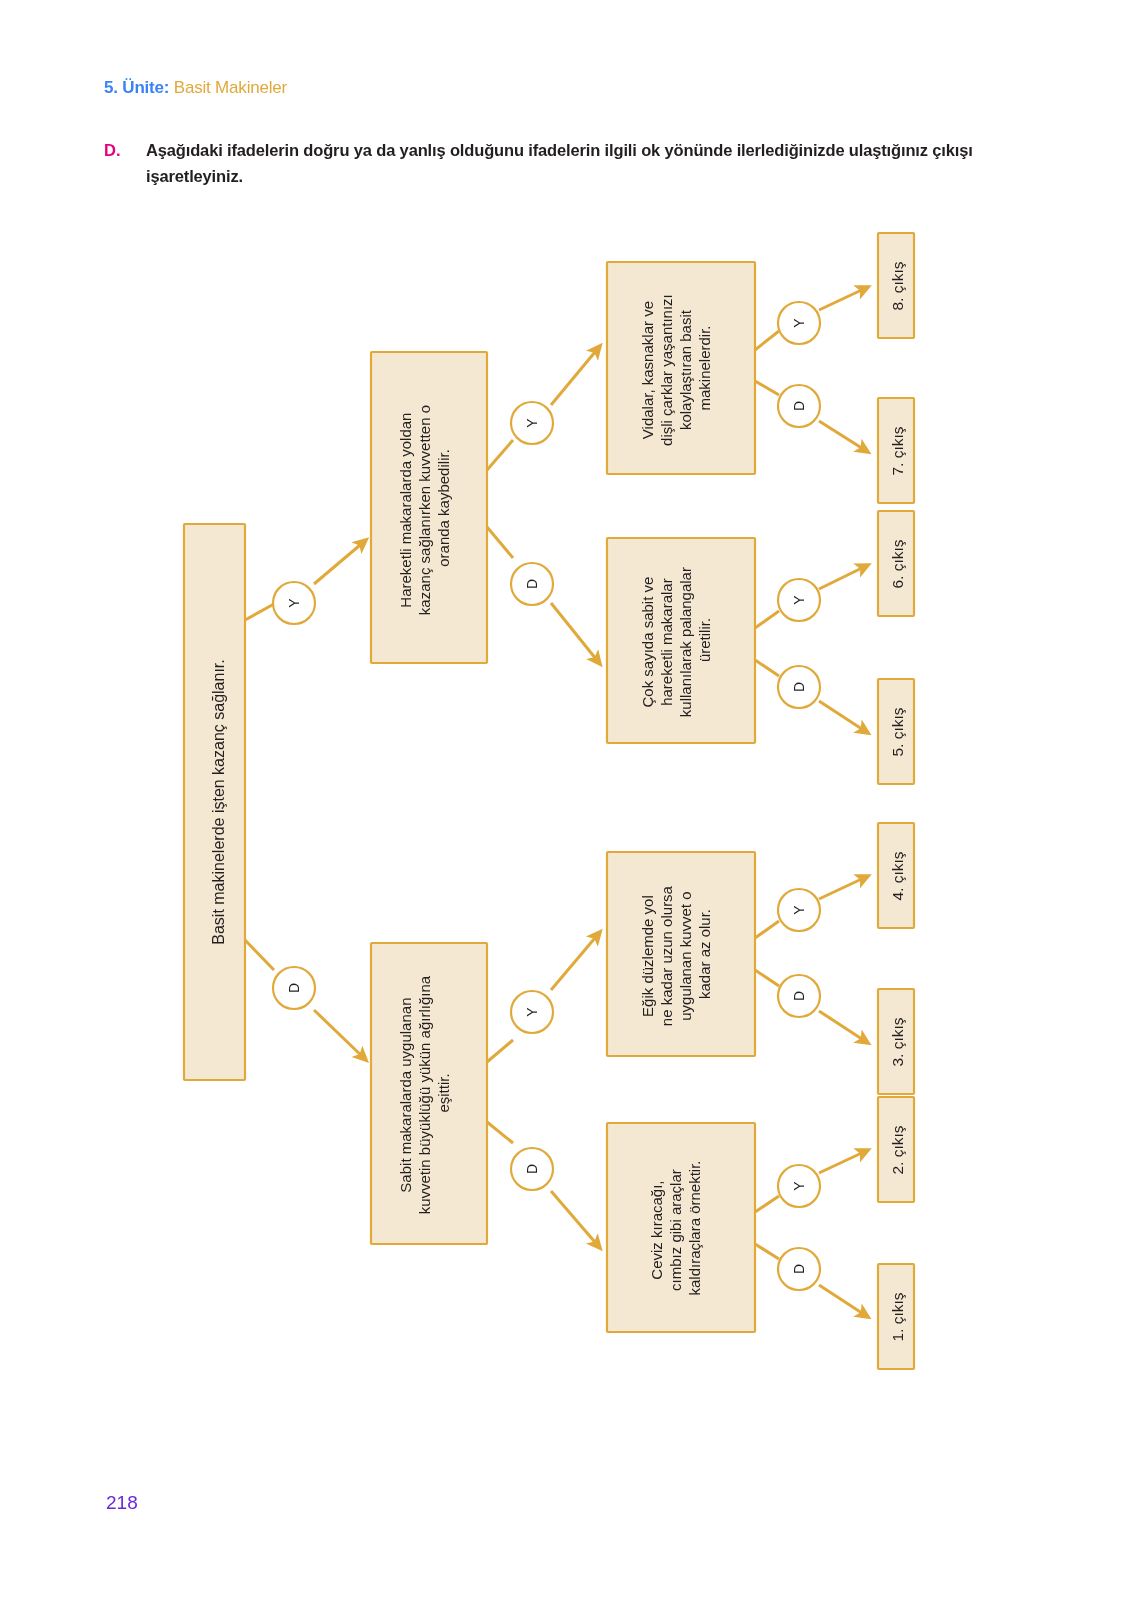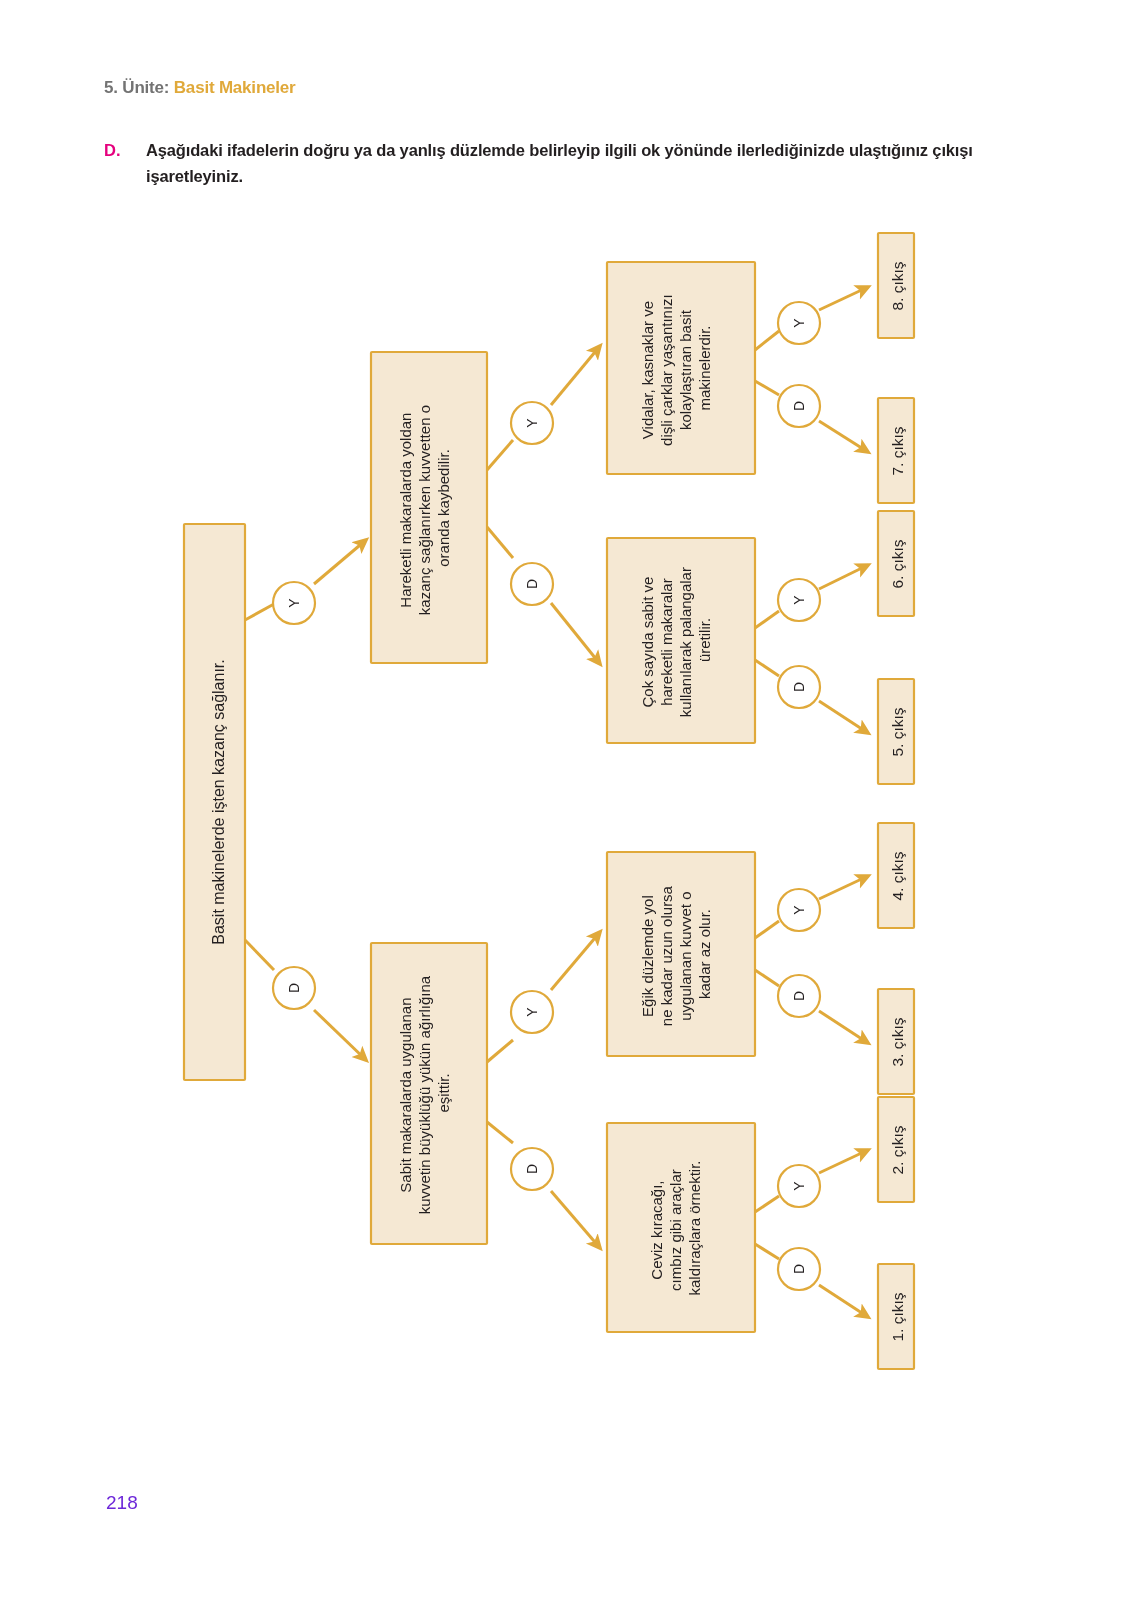--- a/index.html
+++ b/index.html
@@ -19,22 +19,22 @@
   
   .unit-header {
     position: absolute;
     left: 104px;
     top: 78px;
     font-size: 17px;
     font-weight: bold;
     letter-spacing: -0.2px;
     white-space: nowrap;
   }
-  .unit-header .unit-num { color: #737373; text-align: center; }
-  .unit-header .unit-name { color: #e0a93a; font-weight: bold; }
+  .unit-header .unit-num { color: #3b82f6; text-align: center; }
+  .unit-header .unit-name { color: #e0a93a; font-weight: normal; }
 
   
   .instruction {
     position: absolute;
     left: 104px;
     top: 138px;
     width: 930px;
     display: flex;
     align-items: flex-start;
   }
@@ -109,21 +109,21 @@
 </head>
 <body>
 
 <div class="unit-header">
   <span class="unit-num">5. Ünite:</span>
   <span class="unit-name">Basit Makineler</span>
 </div>
 
 <div class="instruction">
   <div class="letter">D.</div>
-  <div class="text">Aşağıdaki ifadelerin doğru ya da yanlış  düzlemde belirleyip ilgili ok yönünde ilerlediğinizde ulaştığınız çıkışı işaretleyiniz.</div>
+  <div class="text">Aşağıdaki ifadelerin doğru ya da yanlış  olduğunu ifadelerin ilgili ok yönünde ilerlediğinizde ulaştığınız çıkışı işaretleyiniz.</div>
 </div>
 
 <svg id="flow" width="1134" height="1420" viewBox="0 0 1134 1420">
 
   <defs>
     <marker id="arrowhead" markerWidth="6" markerHeight="6" refX="4.2" refY="3" orient="auto" markerUnits="strokeWidth">
       <path d="M0,0.4 L5.6,3 L0,5.6 L1.3,3 Z" fill="#e0a93a"></path>
     </marker>
   </defs>
 

